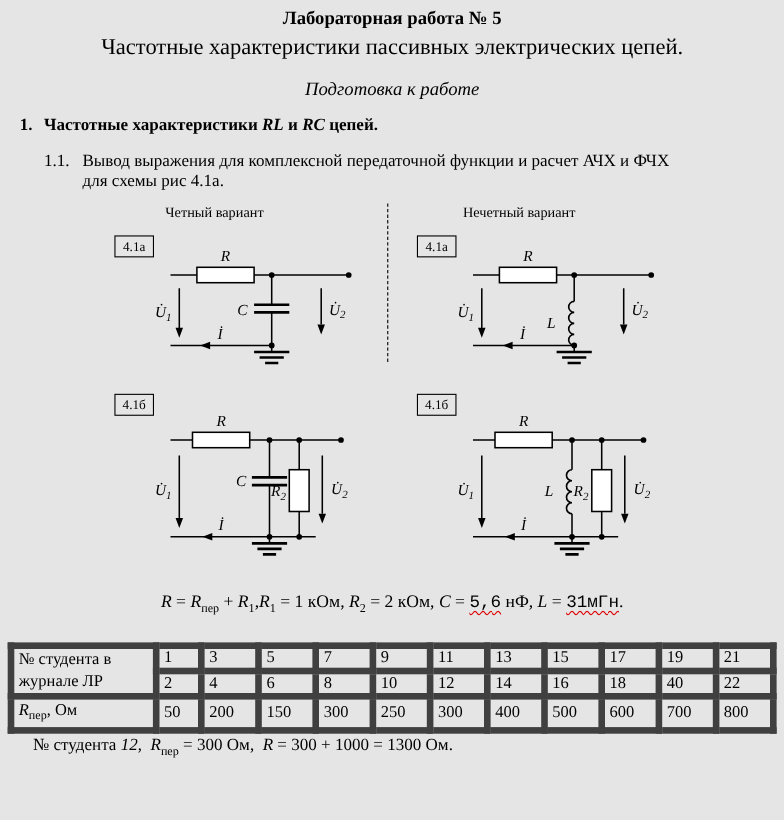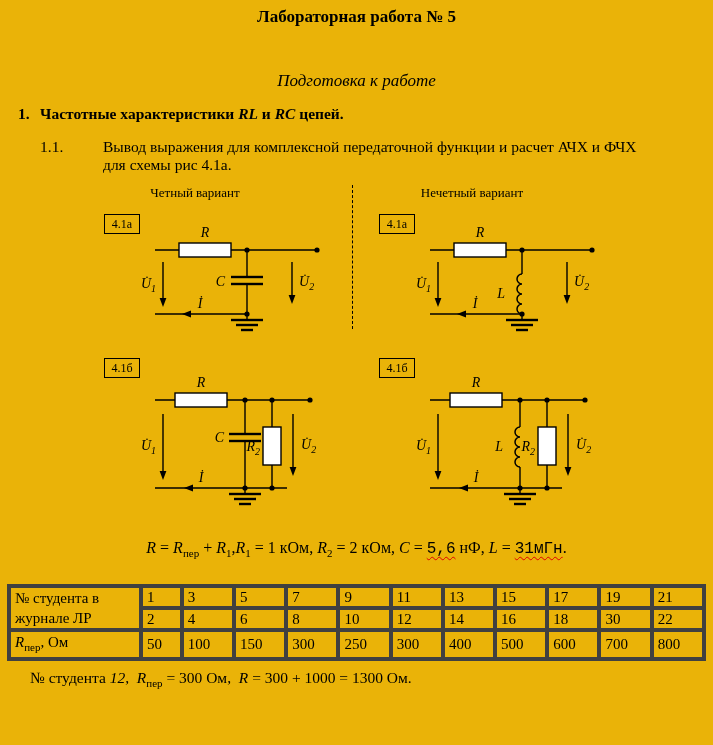--- a/index.html
+++ b/index.html
@@ -1,49 +1,50 @@
 <!DOCTYPE html>
 <html><head>
 <meta charset="utf-8">
 <style>
   * { margin:0; padding:0; box-sizing:border-box; }
   html,body { background:#fff; }
   body { width:713px; height:745px; font-family:"Liberation Serif", serif; color:#000; }
-  .page { position:relative; width:713px; height:745px; background:#eab308; overflow:hidden;padding-left:20px; }
+  .page { position:relative; width:713px; height:745px; background:#e5e5e5; overflow:hidden;padding-left:20px; }
   .title { position:absolute; top:7px; left:0; width:100%; text-align:center; font-weight:bold; font-size:17px; }
   .subtitle { position:absolute; top:32px; left:0; width:100%; text-align:center; font-size:20.5px; }
   .prep { position:absolute; top:71px; left:0; width:100%; text-align:center; font-size:17px; font-style:italic; }
   .item1 { position:absolute; top:105px; left:18px; font-size:15.5px; display:flex; font-weight:bold; }
   .item1 .num { width:22px; flex:none; }
-  .item11 { position:absolute; top:138px; left:40px; font-size:15.5px; display:flex;gap:28px; }
+  .item11 { position:absolute; top:138px; left:40px; font-size:15.5px; display:flex; }
   .item11 .num { width:35px; flex:none; }
   .item11 .txt { width:540px; }
   .it { font-style:italic; }
   .figures { position:absolute; top:183px; left:0; width:713px; height:342px; }
   .hdr { position:absolute; font-size:13px; text-align:center; }
   .hdr-even { left:120px; top:2px; width:150px; }
   .hdr-odd { left:397px; top:2px; width:150px; }
   .divider { position:absolute; left:352px; top:2px; height:144px; border-left:1px dashed #000; }
   .fig-label { position:absolute; width:36px; height:20px; border:1px solid #000; font-size:12px; text-align:center; line-height:18px; }
   .circuit { position:absolute; }
   svg text { font-family:"Liberation Serif", serif; font-style:italic; font-size:14px; fill:#000; }
   .formula { position:absolute; top:539px; left:0; width:100%; text-align:center; font-size:16px; }
   .sb { font-size:11px; }
   .sqg { text-decoration-line:underline; text-decoration-style:wavy; text-decoration-color:#e00000; text-decoration-thickness:1px; text-underline-offset:3px;font-family:Liberation Mono, monospace; }
   .vtable { position:absolute; top:584px; left:7px; width:699px; border-collapse:collapse; font-size:15px; }
-  .vtable td { border:4px solid #404040; padding:0 4px; height:21px;margin-left:32px; }
+  .vtable td { border:6px solid #404040; padding:0 4px; height:21px;margin-left:32px; }
   .vtable .lblcol { width:132px; vertical-align:top; line-height:20px; }
   .footer { position:absolute; top:669px; left:30px; font-size:15.5px; }
 </style>
 </head>
 <body>
 
 <div class="page">
 
   <div class="title">Лабораторная работа № 5</div>
+  <div class="subtitle">Частотные характеристики пассивных электрических цепей.</div>
   <div class="prep it">Подготовка к работе</div>
 
   <div class="item1">
     <span class="num">1.</span>
     <span class="txt"><span>Частотные характеристики </span><span class="it">RL</span><span> и </span><span class="it">RC</span><span> цепей.</span></span>
   </div>
 
   <div class="item11">
     <span class="num">1.1.</span>
     <span class="txt">Вывод выражения для комплексной передаточной функции и расчет АЧХ и ФЧХ для схемы рис 4.1а.</span>
@@ -242,27 +243,27 @@
       <tr>
         <td>2</td>
         <td>4</td>
         <td>6</td>
         <td>8</td>
         <td>10</td>
         <td>12</td>
         <td>14</td>
         <td>16</td>
         <td>18</td>
-        <td>30</td>
+        <td>40</td>
         <td>22</td>
       </tr>
       <tr>
         <td class="lblcol"><span class="it">R</span><sub class="sb">пер</sub><span>, Ом</span></td>
         <td>50</td>
-        <td>100</td>
+        <td>200</td>
         <td>150</td>
         <td>300</td>
         <td>250</td>
         <td>300</td>
         <td>400</td>
         <td>500</td>
         <td>600</td>
         <td>700</td>
         <td>800</td>
       </tr>

